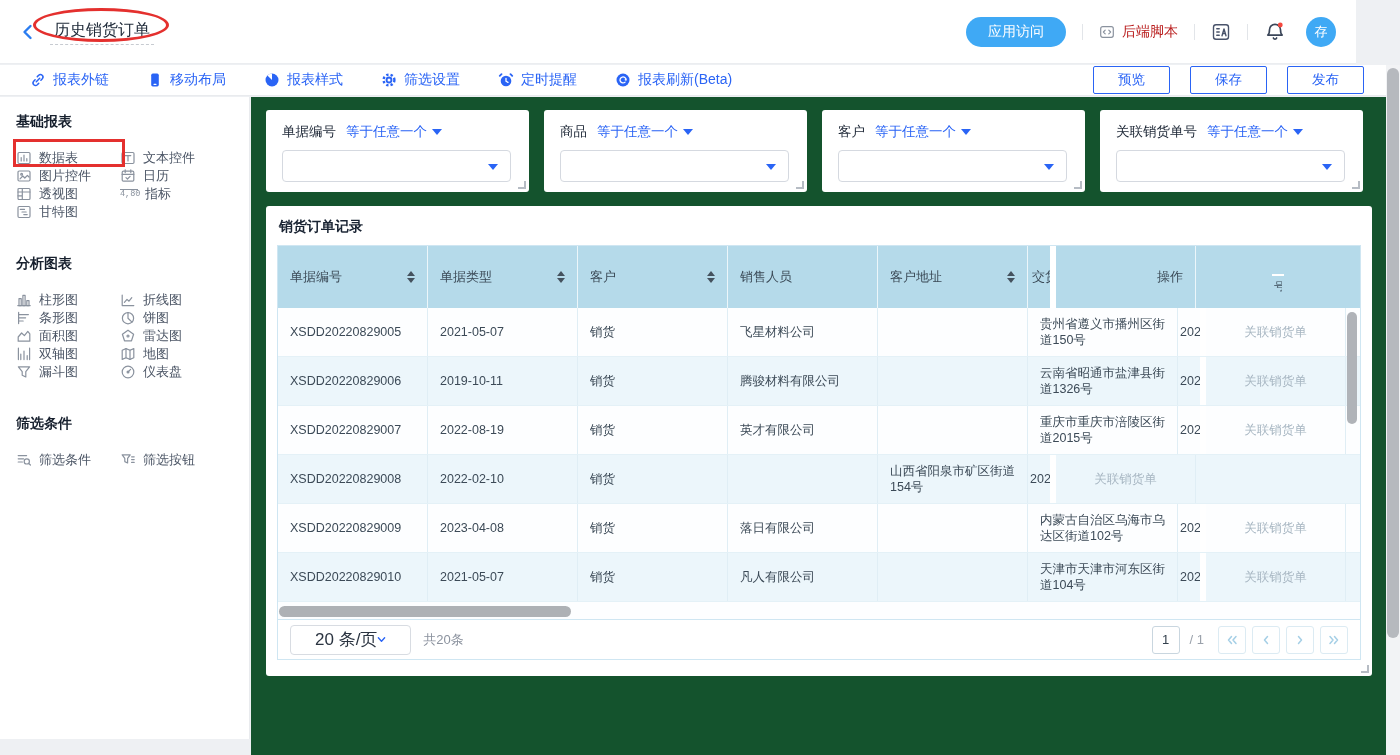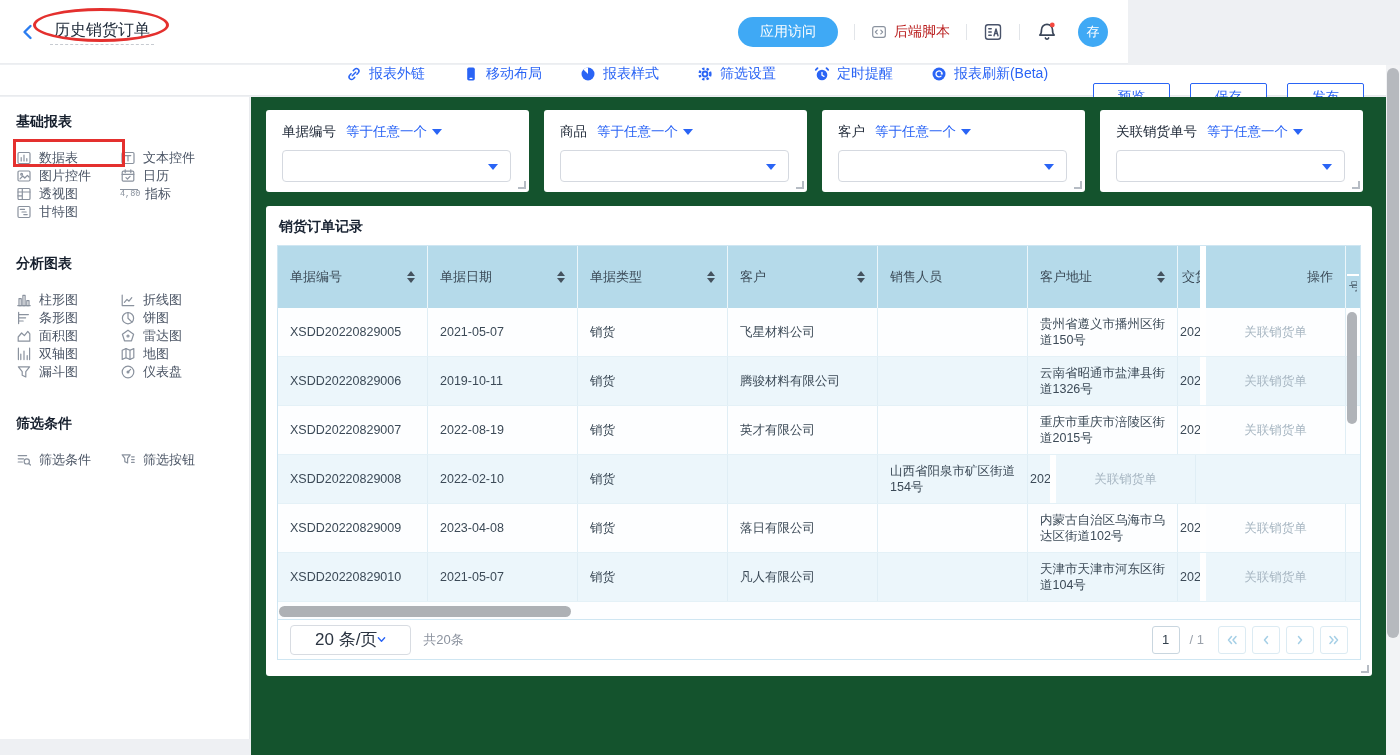--- a/index.html
+++ b/index.html
@@ -1,38 +1,38 @@
 <!DOCTYPE html>
 <html><head>
 <meta charset="utf-8">
 <style>
   html,body{margin:0;padding:0;}
   body{width:1400px;height:755px;position:relative;overflow:hidden;
        font-family:"Liberation Sans","DejaVu Sans",sans-serif;background:#eef0f3;color:#333;}
   *{box-sizing:border-box;}
 
   
-  .topbar{position:absolute;left:0;top:0;width:1128px;height:64px;background:#fff;
+  .topbar{position:absolute;left:0;top:0;width:1356px;height:64px;background:#fff;
           border-bottom:1px solid #ebedf0;display:flex;align-items:center;padding:0 20px;}
   .back{display:flex;align-items:center;margin-right:14px;cursor:pointer;}
   .page-title{font-size:16px;color:#202b3a;padding:2px 4px 3px 4px;border-bottom:1px dashed #c7cbd1;}
   .ellipse-anno{position:absolute;left:33px;top:8px;width:136px;height:34px;
                 border:3px solid #e4302e;border-radius:50%;pointer-events:none;}
   .top-right{margin-left:auto;display:flex;align-items:center;}
   .pill-btn{height:30px;padding:0 22px;border-radius:16px;background:#3fa9f5;color:#fff;
             font-size:14px;display:flex;align-items:center;border:none;cursor:pointer;}
   .vdiv{width:1px;height:16px;background:#e2e5e9;margin:0 16px;}
   .hmenu{display:flex;align-items:center;gap:7px;font-size:14px;color:#b91c1c;cursor:pointer;}
   .bell-wrap{position:relative;display:flex;align-items:center;cursor:pointer;}
   .avatar{width:30px;height:30px;border-radius:50%;background:#3fa9f5;color:#fff;font-size:13px;
           display:flex;align-items:center;justify-content:center;margin-left:20px;cursor:pointer;}
 
   
   .menubar{position:absolute;left:0;top:65px;width:1400px;height:31px;background:#fff;
-           border-bottom:1px solid #e9ebee;display:flex;align-items:center;padding:0 36px 0 30px;flex-direction:column;}
+           border-bottom:1px solid #e9ebee;display:flex;align-items:center;padding:0 36px 0 30px;}
   .mitems{display:flex;align-items:center;gap:38px;}
   .mitem{display:flex;align-items:center;gap:7px;font-size:14px;color:#2a64f5;cursor:pointer;}
   .mbtns{margin-left:auto;display:flex;align-items:center;gap:20px;}
   .obtn{height:28px;min-width:64px;padding:0 24px;background:#fff;border:1px solid #2a64f5;
         border-radius:2px;color:#2a64f5;font-size:13.5px;cursor:pointer;}
 
   
   .sidebar{position:absolute;left:0;top:97px;width:250px;bottom:16px;background:#fff;
            border-right:1px solid #e9ebee;padding:16px 0 0 16px;font-family:Liberation Mono, monospace;}
   .sec-title{font-size:14px;font-weight:bold;color:#17202e;margin-bottom:18px;}
@@ -422,27 +422,20 @@
     <div class="twidget">
 
       <div class="thead">
         <div class="th w0">
             <span>单据编号</span>
             <span class="sort">
               <i class="tri-up"></i>
               <i class="tri-down"></i>
             </span>
           </div>
-        <div class="th w1">
-            <span>单据日期</span>
-            <span class="sort">
-              <i class="tri-up"></i>
-              <i class="tri-down"></i>
-            </span>
-          </div>
         <div class="th w2">
             <span>单据类型</span>
             <span class="sort">
               <i class="tri-up"></i>
               <i class="tri-down"></i>
             </span>
           </div>
         <div class="th w3">
             <span>客户</span>
             <span class="sort">

